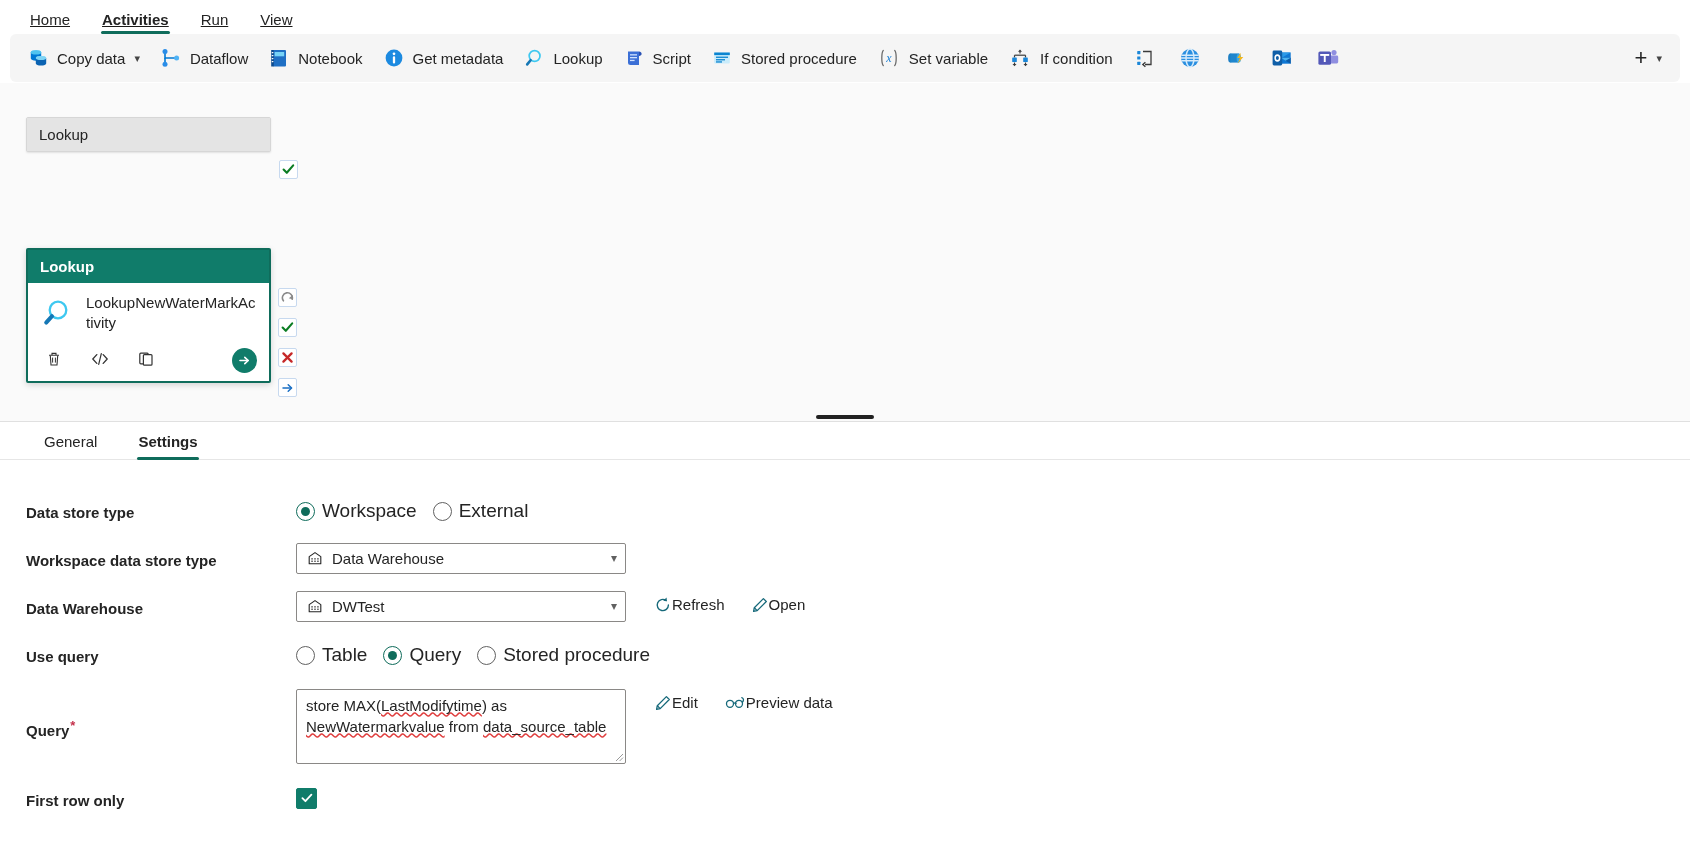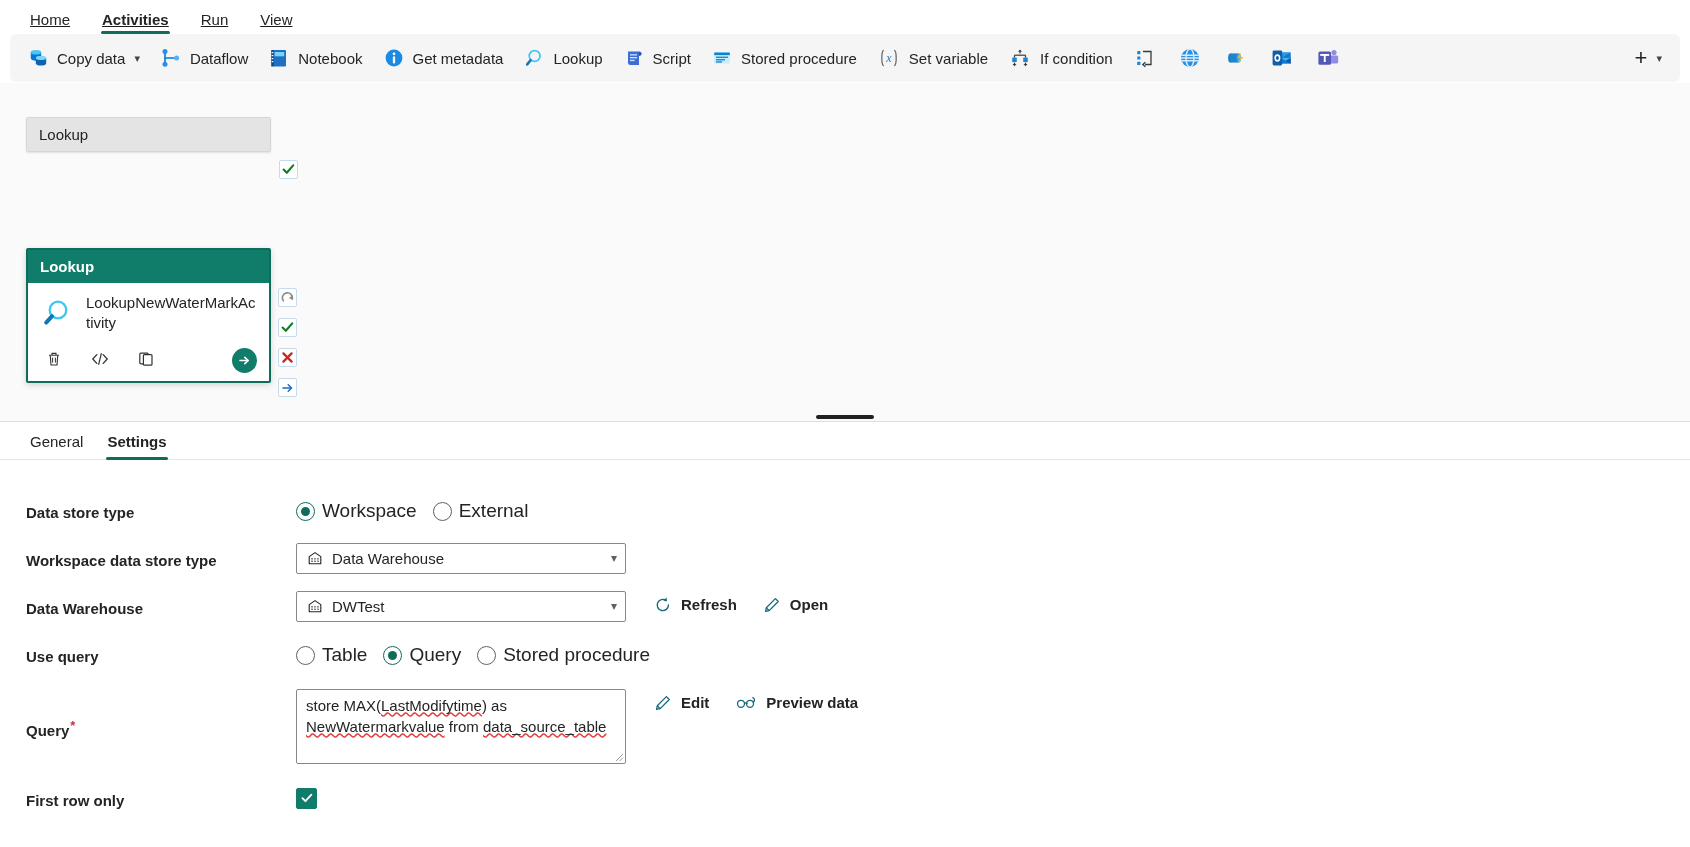--- a/index.html
+++ b/index.html
@@ -169,22 +169,22 @@
     border-radius: 2px;
     background: #212121;
     cursor: ns-resize;
   }
 
   
   .props { background: #ffffff; }
   .prop-tabs {
     display: flex;
     align-items: flex-end;
-    gap: 0;
-    padding: 12px 0 0 18px;
+    gap: 17px;
+    padding: 12px 0 0 32px;
     border-bottom: 1px solid #e6e6e6;
   }
   .prop-tab {
     position: relative;
     font-size: 15px;
     padding: 0 12px 10px 12px;
     cursor: pointer;
     color: #242424;
     line-height: 1;
   }
@@ -243,27 +243,26 @@
     padding: 0 8px 0 10px;
     gap: 9px;
     font-size: 15px;
     cursor: pointer;
     color: #242424;
   }
   .select .sel-val { flex: 1; white-space: nowrap; overflow: hidden; }
   .select .sel-chev { color: #616161; font-size: 12px; }
 
   .linkbtn {
-    display: flex; align-items: center; gap: 9px;
+    display: flex; align-items: center; 
     font-size: 15px; color: #242424;
     padding: 4px 10px;
     border-radius: 3px;
     cursor: pointer;
     white-space: nowrap;
-    font-weight: bold;
   }
 
   .textarea {
     width: 330px;
     height: 75px;
     border: 1px solid #8a8886;
     border-radius: 2px;
     background: #fff;
     padding: 5px 9px;
     font-size: 15px;

